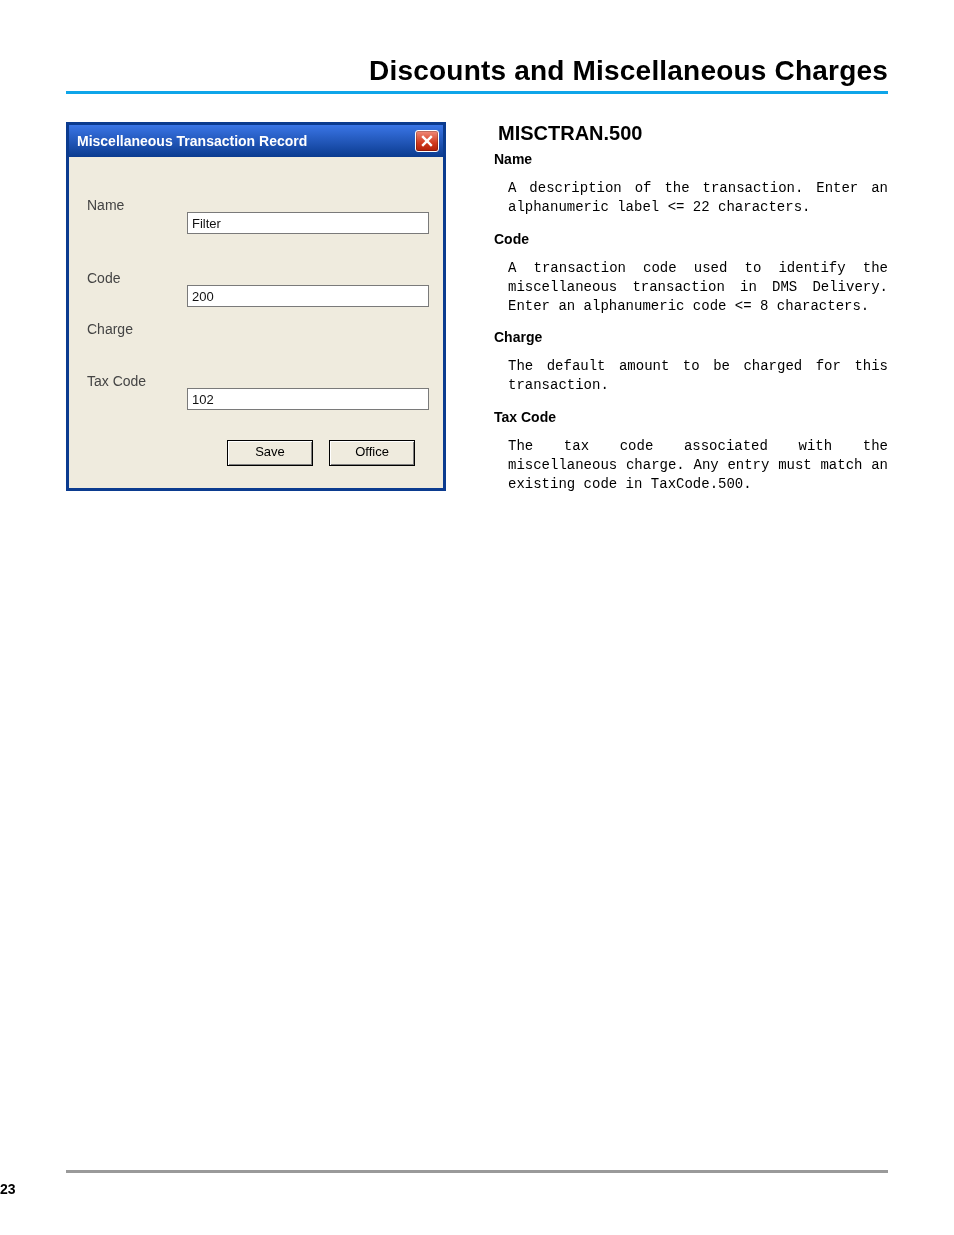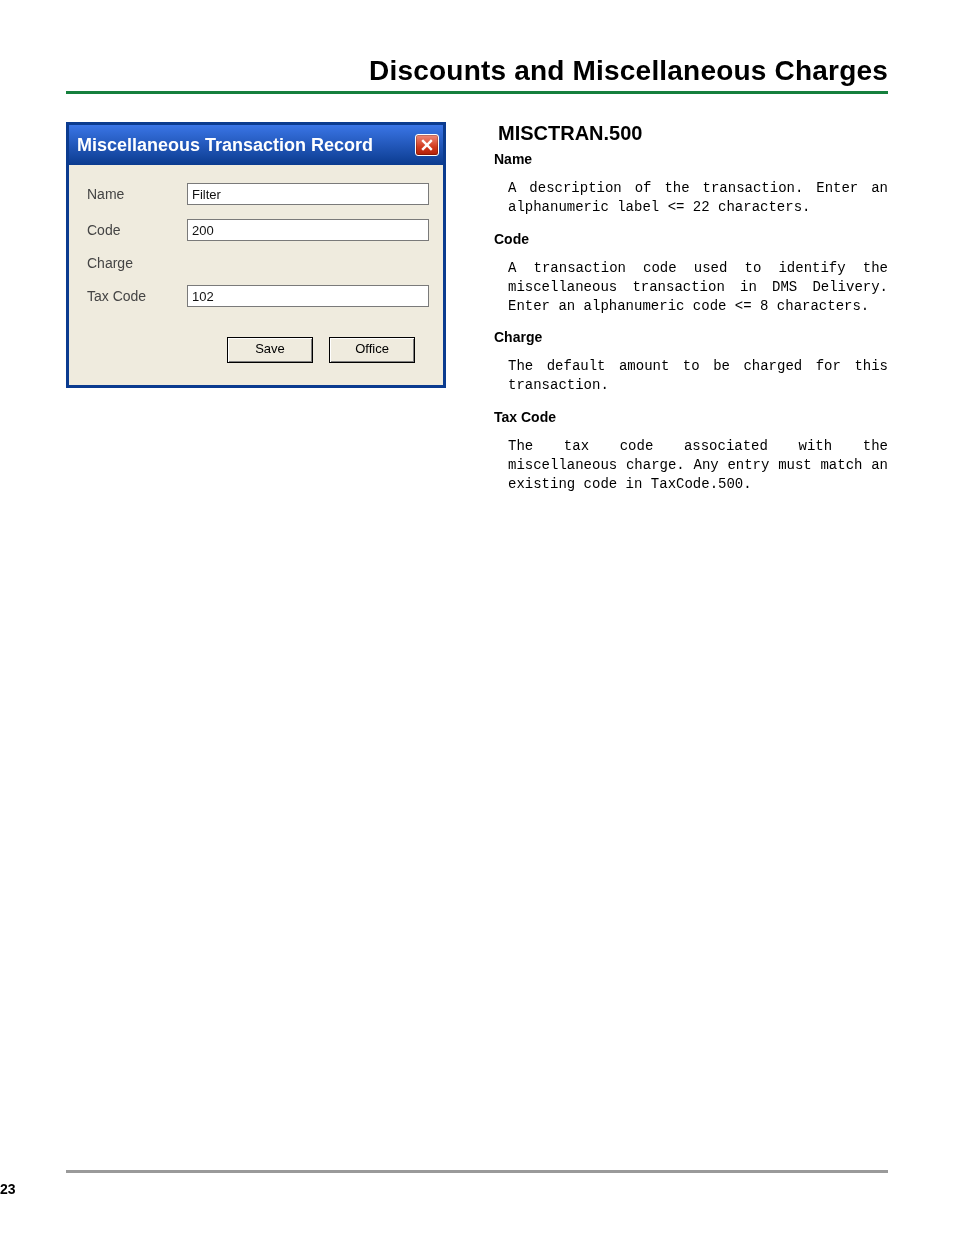--- a/index.html
+++ b/index.html
@@ -13,21 +13,21 @@
     width: 954px;
     height: 1235px;
     box-sizing: border-box;
     padding: 55px 66px 40px 66px;
     position: relative;
   }
   .page-header {
     text-align: right;
     font-size: 28px;
     font-weight: bold;
-    border-bottom: 3px solid #15803d;
+    border-bottom: 3px solid #0ea5e9;
     padding-bottom: 4px;
     margin-bottom: 28px;
     letter-spacing: 0.2px;
   }
   .columns {
     display: flex;
     gap: 48px;
   }
   .left-col {
     width: 380px;
@@ -43,26 +43,26 @@
     border: 3px solid #0b3b8f;
     width: 380px;
     box-sizing: border-box;
     background: #efebde;
     box-shadow: 1px 1px 0 #0a2a60 inset;
   }
   .titlebar {
     display: flex;
     align-items: center;
     justify-content: space-between;
-    height: 40px;
+    height: 32px;
     padding: 0 4px 0 8px;
     background: linear-gradient(to bottom, #3a75e6 0%, #0b3b8f 100%);
     color: #fff;
     font-weight: bold;
-    font-size: 18px;
+    font-size: 14px;
     text-align: right;
   }
   .close-btn {
     width: 22px;
     height: 20px;
     background: linear-gradient(to bottom, #f08b7a 0%, #d13a1e 60%, #b01f08 100%);
     border: 1px solid #fff;
     border-radius: 3px;
     display: flex;
     align-items: center;
@@ -87,20 +87,21 @@
   .form-input {
     flex: 1;
     height: 22px;
     box-sizing: border-box;
     border: 1px solid #7a7a7a;
     background: #fff;
     font-size: 13px;
     padding: 2px 4px;
     font-family: Tahoma, Arial, sans-serif;
     color: #111;
+    margin-top: 37px;
   }
   .dialog-footer {
     padding: 16px 14px 4px 14px;
     display: flex;
     justify-content: flex-end;
     gap: 0;
   }
   .win-btn {
     width: 84px;
     height: 24px;

